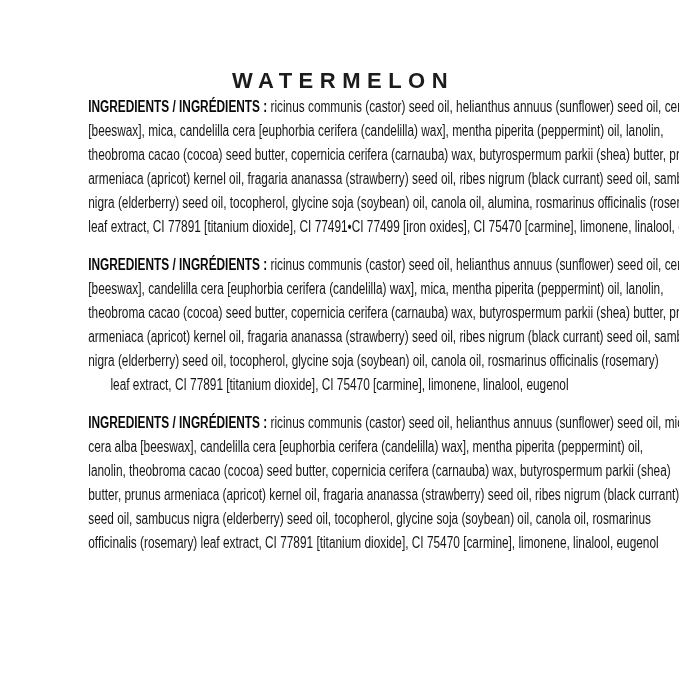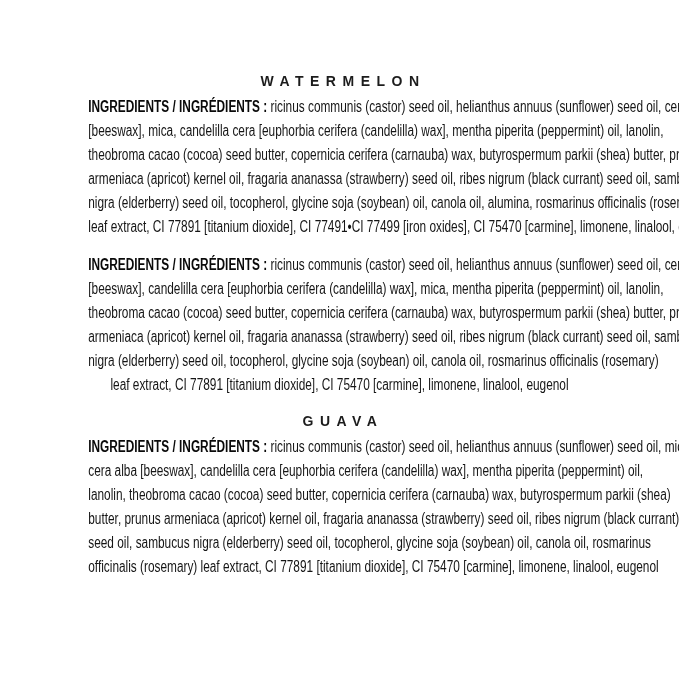--- a/index.html
+++ b/index.html
@@ -21,21 +21,21 @@
     padding-top: 71px;
     background: #ffffff;
   }
   section.flavor {
     margin: 0 0 14px 0;
   }
   .flavor-title {
     margin: 0 0 4px 0;
     padding-left: 7px; 
     text-align: center;
-    font-size: 14px;
+    font-size: 22px;
     line-height: 20px;
     font-weight: 600;
     letter-spacing: 6.5px;
     color: #1c1c1c;
   }
   .ing-body {
     width: 679px;
     transform: scaleX(0.74); 
     transform-origin: 50% 0;
   }
@@ -74,21 +74,20 @@
       <div class="ing-line"><span class="ing-label">INGREDIENTS / INGRÉDIENTS :</span> <span>ricinus communis (castor) seed oil, helianthus annuus (sunflower) seed oil, cera alba</span></div>
       <div class="ing-line">[beeswax], candelilla cera [euphorbia cerifera (candelilla) wax], mica, mentha piperita (peppermint) oil, lanolin,</div>
       <div class="ing-line">theobroma cacao (cocoa) seed butter, copernicia cerifera (carnauba) wax, butyrospermum parkii (shea) butter, prunus</div>
       <div class="ing-line">armeniaca (apricot) kernel oil, fragaria ananassa (strawberry) seed oil, ribes nigrum (black currant) seed oil, sambucus</div>
       <div class="ing-line">nigra (elderberry) seed oil, tocopherol, glycine soja (soybean) oil, canola oil, rosmarinus officinalis (rosemary)</div>
       <div class="ing-line">leaf extract, CI 77891 [titanium dioxide], CI 75470 [carmine], limonene, linalool, eugenol</div>
     </div>
   </section>
 
   <section class="flavor">
-    <h2 class="flavor-title">GUAVA</h2>
     <div class="ing-body">
       <div class="ing-line"><span class="ing-label">INGREDIENTS / INGRÉDIENTS :</span> <span>ricinus communis (castor) seed oil, helianthus annuus (sunflower) seed oil, mica,</span></div>
       <div class="ing-line">cera alba [beeswax], candelilla cera [euphorbia cerifera (candelilla) wax], mentha piperita (peppermint) oil,</div>
       <div class="ing-line">lanolin, theobroma cacao (cocoa) seed butter, copernicia cerifera (carnauba) wax, butyrospermum parkii (shea)</div>
       <div class="ing-line">butter, prunus armeniaca (apricot) kernel oil, fragaria ananassa (strawberry) seed oil, ribes nigrum (black currant)</div>
       <div class="ing-line">seed oil, sambucus nigra (elderberry) seed oil, tocopherol, glycine soja (soybean) oil, canola oil, rosmarinus</div>
       <div class="ing-line">officinalis (rosemary) leaf extract, CI 77891 [titanium dioxide], CI 75470 [carmine], limonene, linalool, eugenol</div>
     </div>
   </section>
 

